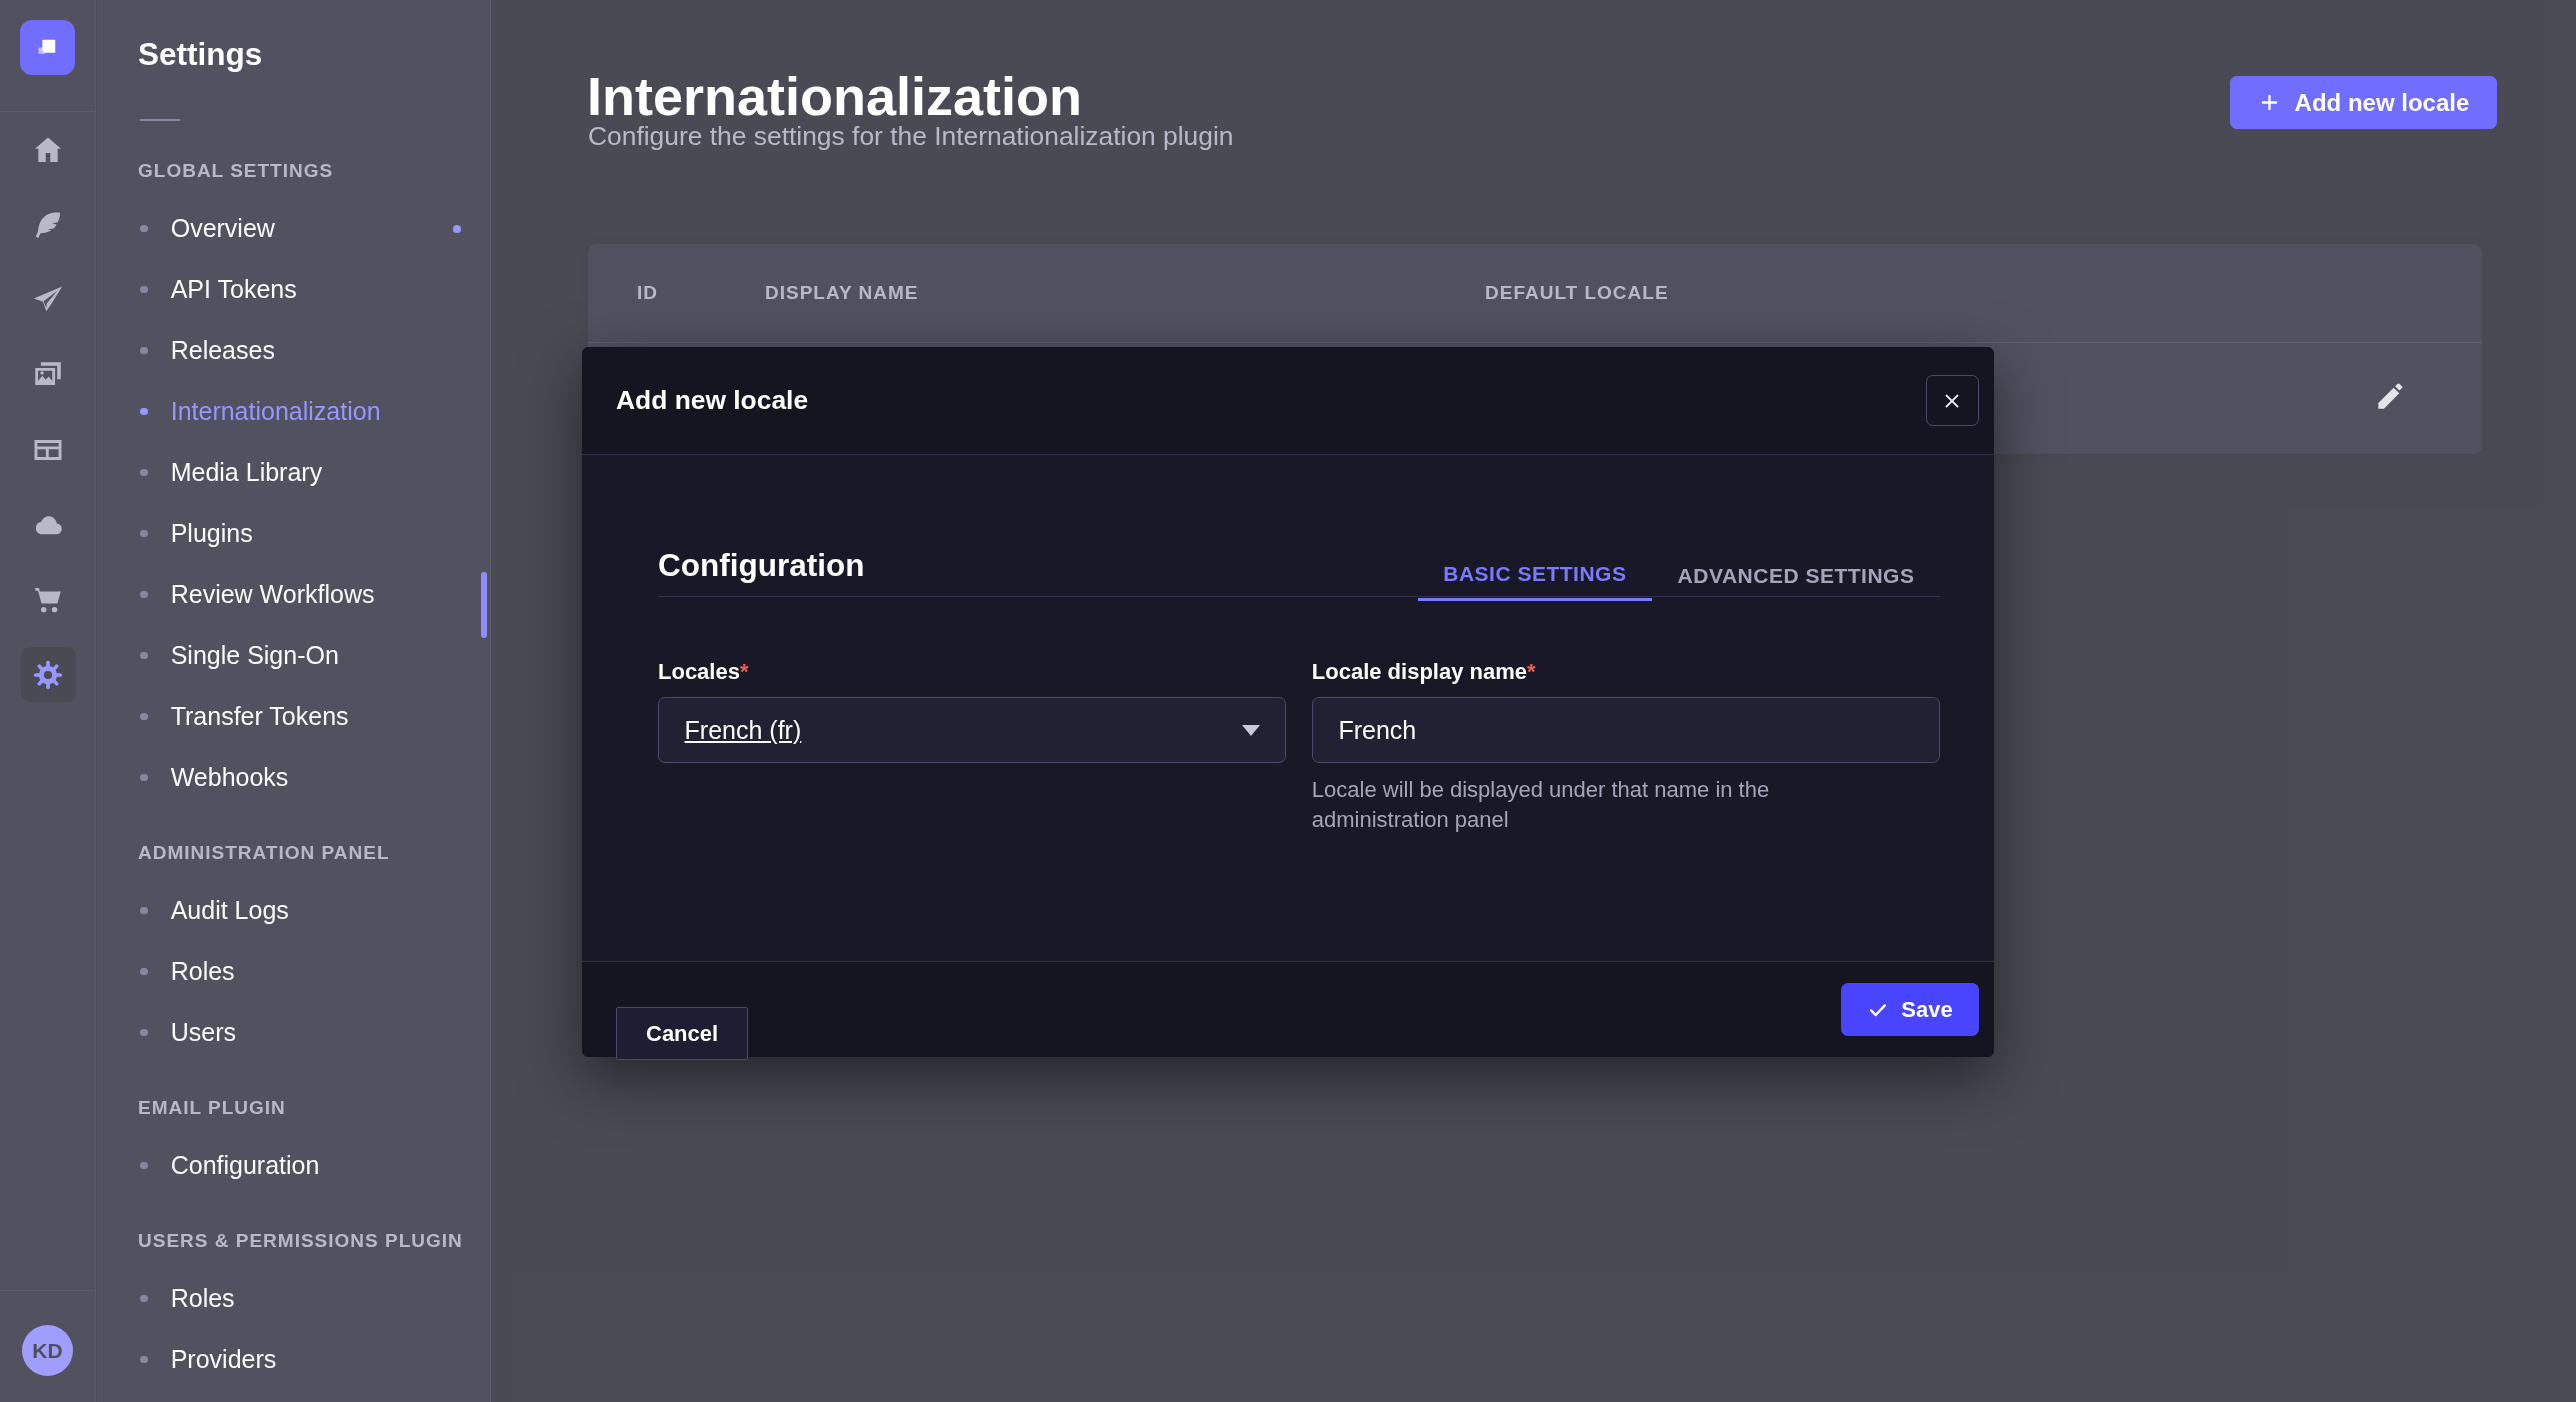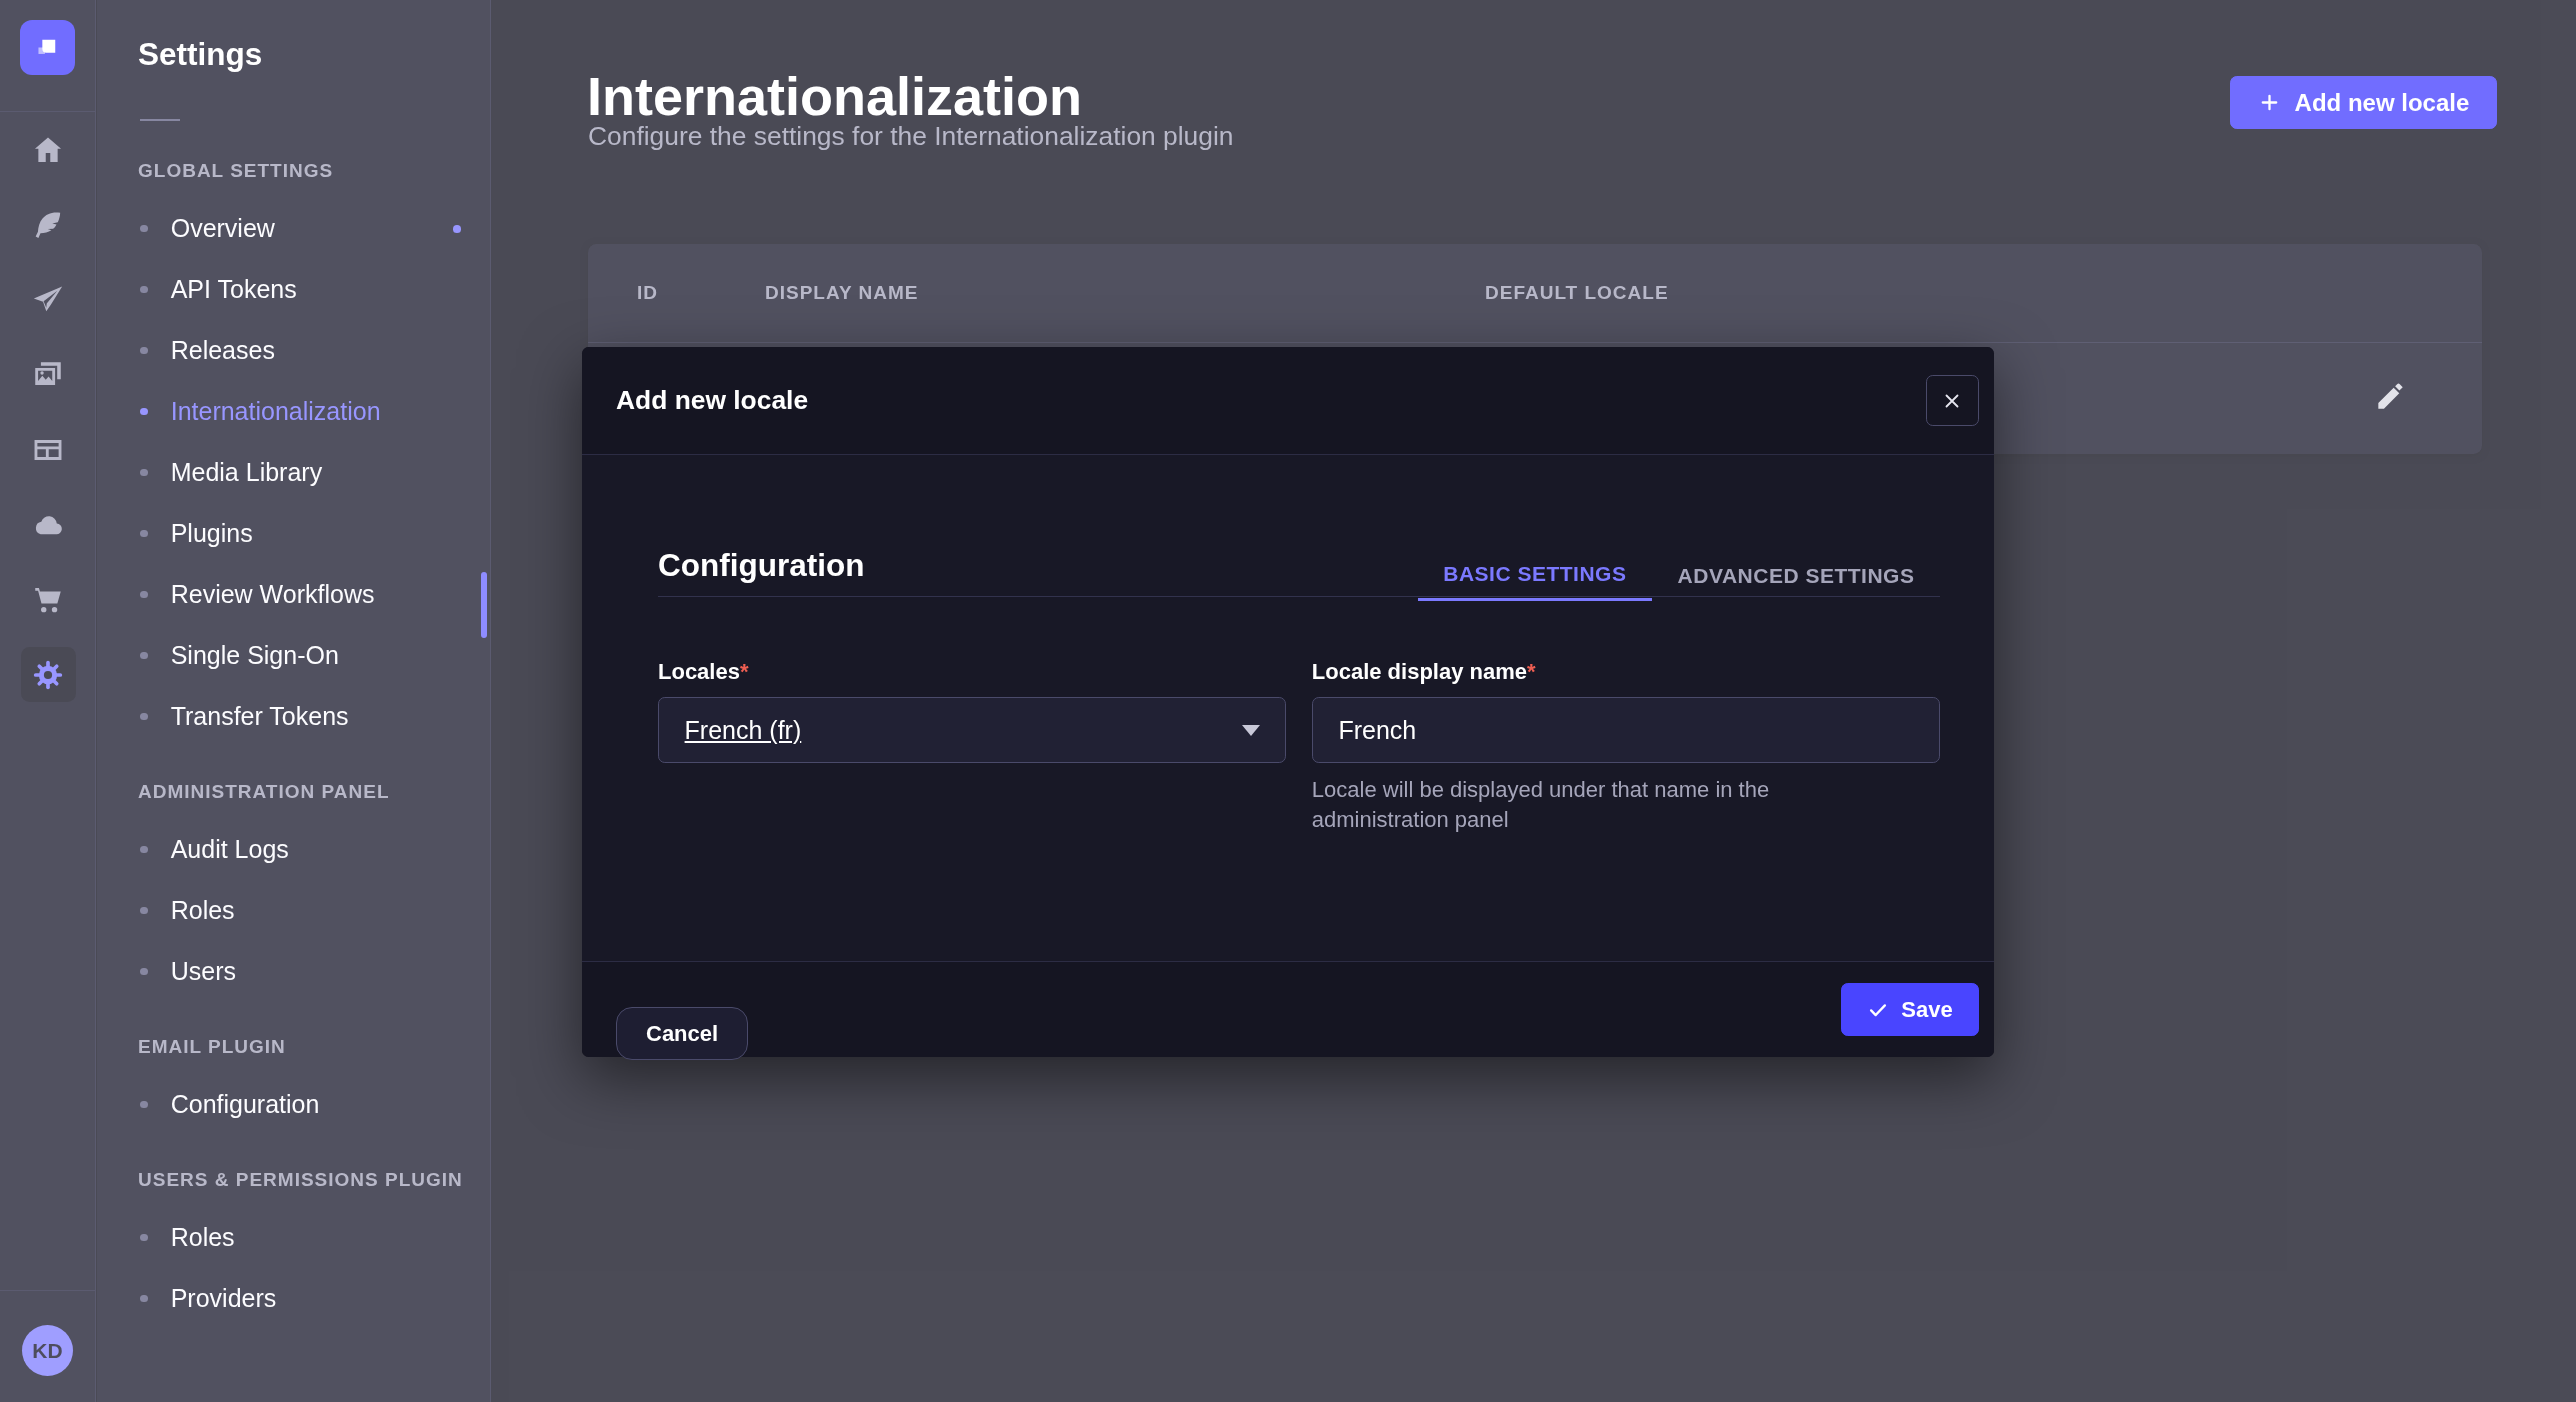--- a/index.html
+++ b/index.html
@@ -58,21 +58,21 @@
   .fields { position:absolute; left:76px; right:54px; top:204px; display:flex; gap:25.6px; }
   .field { flex:1; min-width:0; }
   .field-label { font-size:22px; font-weight:600; color:#fff; margin-bottom:12px; }
   .req { color:#ee5e52; }
   .control { height:66px; border:0.9px solid #4a4a6a; border-radius:6.8px; background:#212134; display:flex; align-items:center; padding:0 25.6px; font-size:25px; color:#fff; cursor:pointer; }
   .select-control { justify-content:space-between;text-decoration:underline; }
   .caret { width:0; height:0; border-left:9.4px solid transparent; border-right:9.4px solid transparent; border-top:11px solid #c8c8d8; }
   input.control { width:100%; font-family:inherit; outline:none; cursor:text; }
   .helper { margin-top:12px; font-size:22px; line-height:1.35; color:#a5a5ba; max-width:588px; }
   .modal-footer { position:absolute; left:0; right:0; bottom:0; height:96px; background:#151522; border-radius:0 0 6.8px 6.8px; border-top:0.9px solid #2c2c44; display:flex; align-items:center; justify-content:space-between; padding:0 15.3px 0 34px; }
-  .btn-cancel { height:53px; padding:0 29px; background:#1e1e32; border:0.9px solid #4a4a6a; border-radius:16px; color:#fff; font-family:inherit; font-size:22px; font-weight:600; display:flex; align-items:center; cursor:pointer;margin-top:48px; }
+  .btn-cancel { height:53px; padding:0 29px; background:#1e1e32; border:0.9px solid #4a4a6a; border-radius:2px; color:#fff; font-family:inherit; font-size:22px; font-weight:600; display:flex; align-items:center; cursor:pointer;margin-top:48px; }
   .btn-save { height:53px; padding:0 25px; background:#4945ff; border:0.9px solid #4945ff; border-radius:6.8px; color:#fff; font-family:inherit; font-size:22px; font-weight:600; display:flex; align-items:center; gap:12px; cursor:pointer; }
 </style>
 </head>
 <body>
 
 <div id="app">
 
   <div class="rail">
     <div class="logo">
       <svg viewBox="0 0 24 24" width="31" height="31">
@@ -177,20 +177,24 @@
           <span>Review Workflows</span>
         </div>
         <div class="nav-item">
           <span class="bullet"></span>
           <span>Single Sign-On</span>
         </div>
         <div class="nav-item">
           <span class="bullet"></span>
           <span>Transfer Tokens</span>
         </div>
+        <div class="nav-item">
+          <span class="bullet"></span>
+          <span>Webhooks</span>
+        </div>
       </div>
 
       <div class="nav-section">
         <div class="nav-section-label">ADMINISTRATION PANEL</div>
         <div class="nav-item">
           <span class="bullet"></span>
           <span>Audit Logs</span>
         </div>
         <div class="nav-item">
           <span class="bullet"></span>

